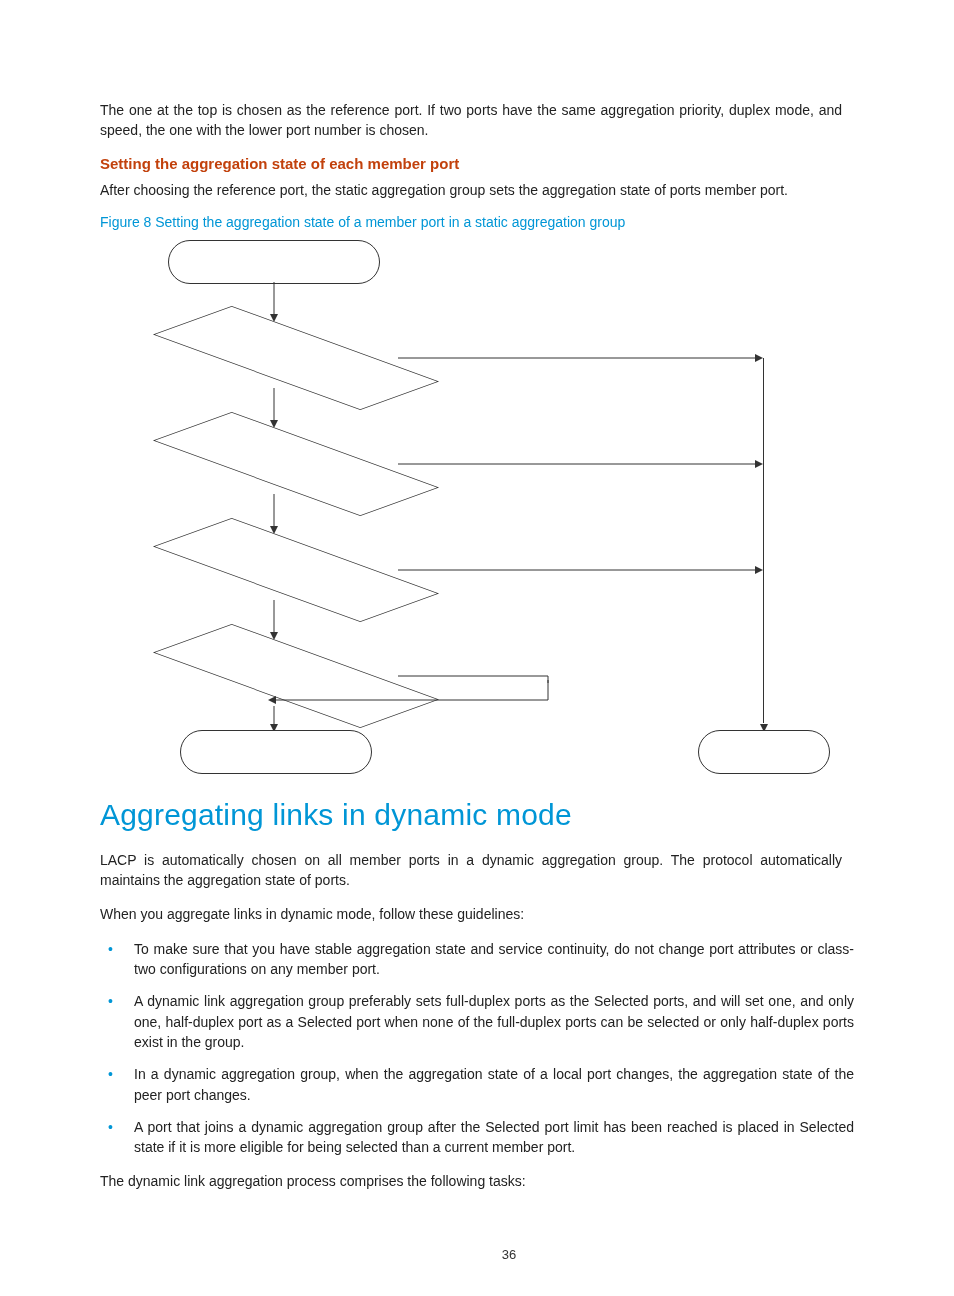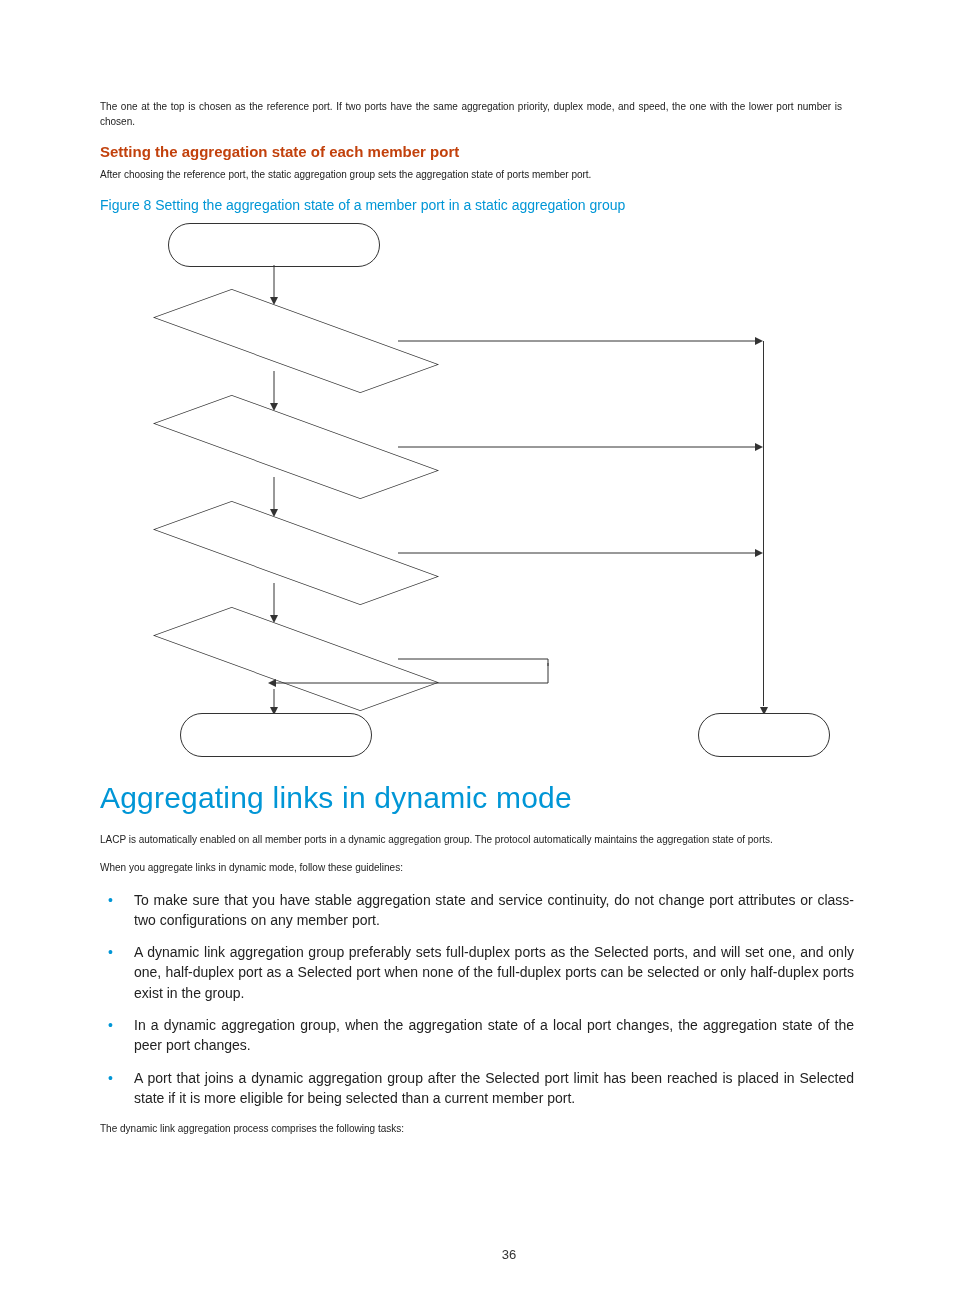--- a/index.html
+++ b/index.html
@@ -14,21 +14,21 @@
     width: 954px;
     min-height: 1296px;
     padding: 100px 100px 40px 100px;
     box-sizing: border-box;
     position: relative;
   }
   .indent {
     margin-left: 58px;
   }
   p.body {
-    font-size: 10px;
+    font-size: 14px;
     line-height: 1.45;
     margin: 0 12px 14px 0;
     text-align: justify;
   }
   h3.blue-sub {
     color: #c2410c;
     font-size: 15px;
     font-weight: bold;
     margin: 10px 0 8px 0;
   }
@@ -178,21 +178,21 @@
       <line x1="5" y1="0" x2="5" y2="18" stroke="#333" stroke-width="1"></line>
       <polygon points="5,26 1,18 9,18" fill="#333"></polygon>
     </svg>
 
     <div class="terminator" style="left:22px;top:490px;width:190px;"></div>
     <div class="terminator" style="left:540px;top:490px;width:130px;"></div>
   </div>
 
   <h2 class="section">Aggregating links in dynamic mode</h2>
 
-  <p class="body indent">LACP is automatically enabled on all member ports in a dynamic aggregation group. The protocol automatically maintains the aggregation state of ports.</p>
+  <p class="body indent">LACP is automatically chosen on all member ports in a dynamic aggregation group. The protocol automatically maintains the aggregation state of ports.</p>
   <p class="body indent">When you aggregate links in dynamic mode, follow these guidelines:</p>
 
   <ul class="bullets indent">
     <li>To make sure that you have stable aggregation state and service continuity, do not change port attributes or class-two configurations on any member port.</li>
     <li>A dynamic link aggregation group preferably sets full-duplex ports as the Selected ports, and will set one, and only one, half-duplex port as a Selected port when none of the full-duplex ports can be selected or only half-duplex ports exist in the group.</li>
     <li>In a dynamic aggregation group, when the aggregation state of a local port changes, the aggregation state of the peer port changes.</li>
     <li>A port that joins a dynamic aggregation group after the Selected port limit has been reached is placed in Selected state if it is more eligible for being selected than a current member port.</li>
   </ul>
 
   <p class="body indent" style="margin-left:0">The dynamic link aggregation process comprises the following tasks:</p>

